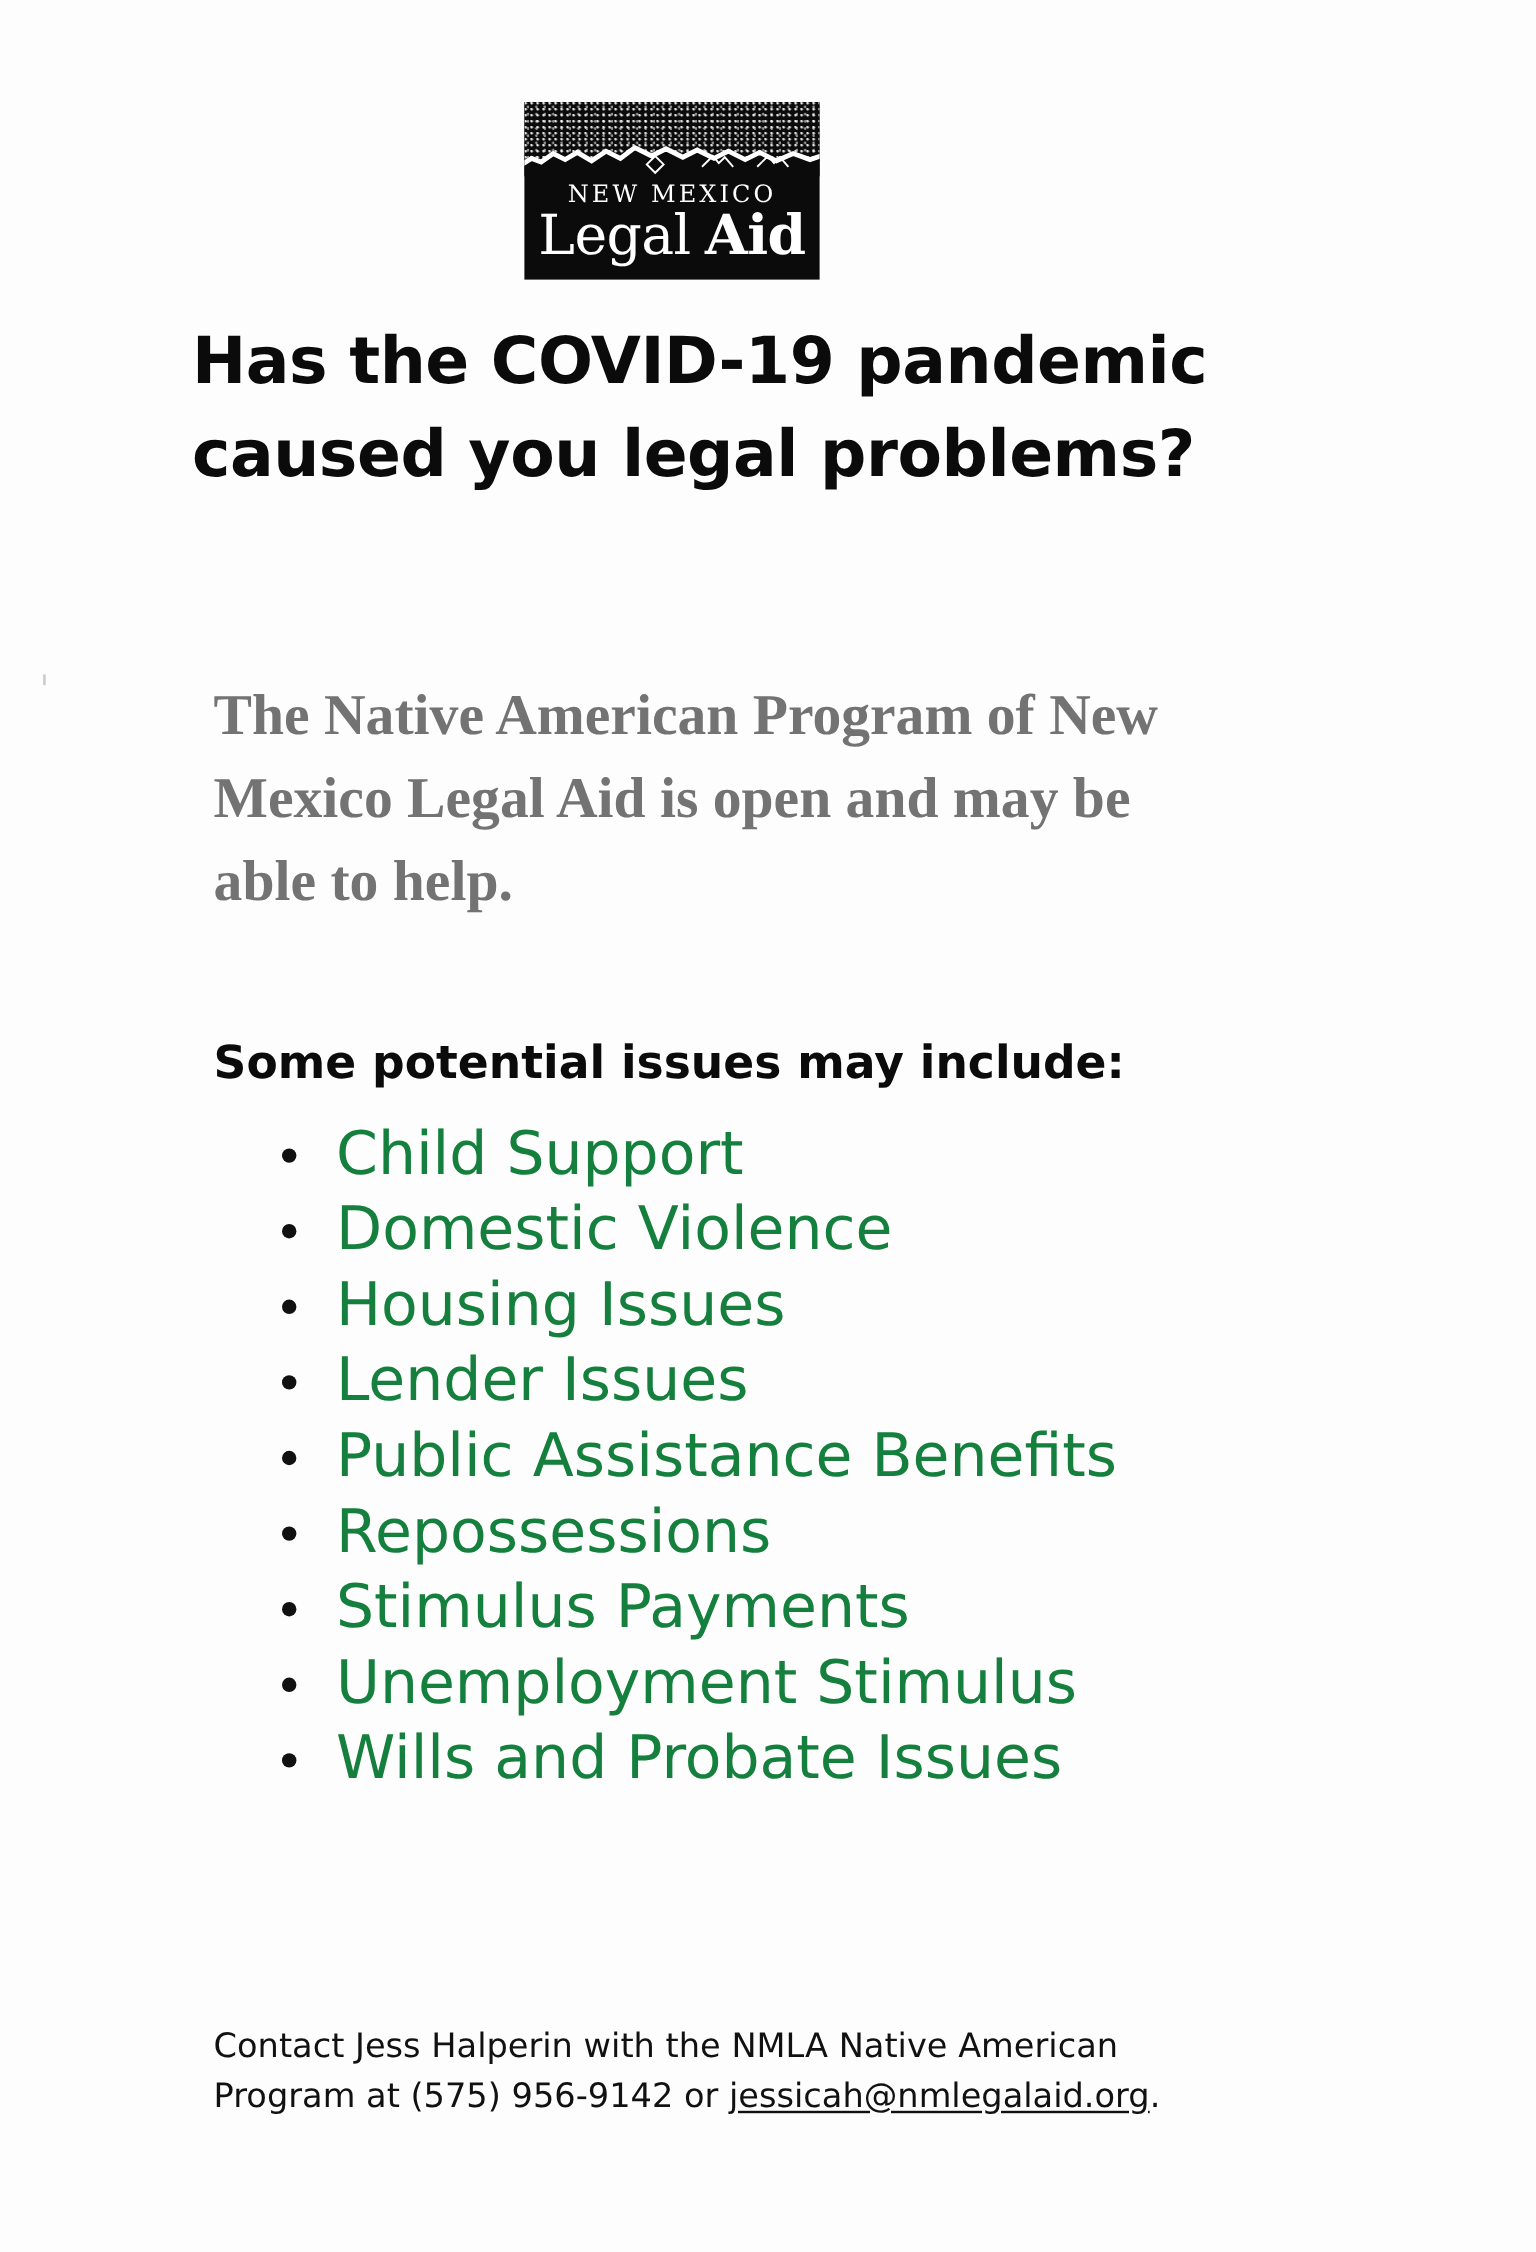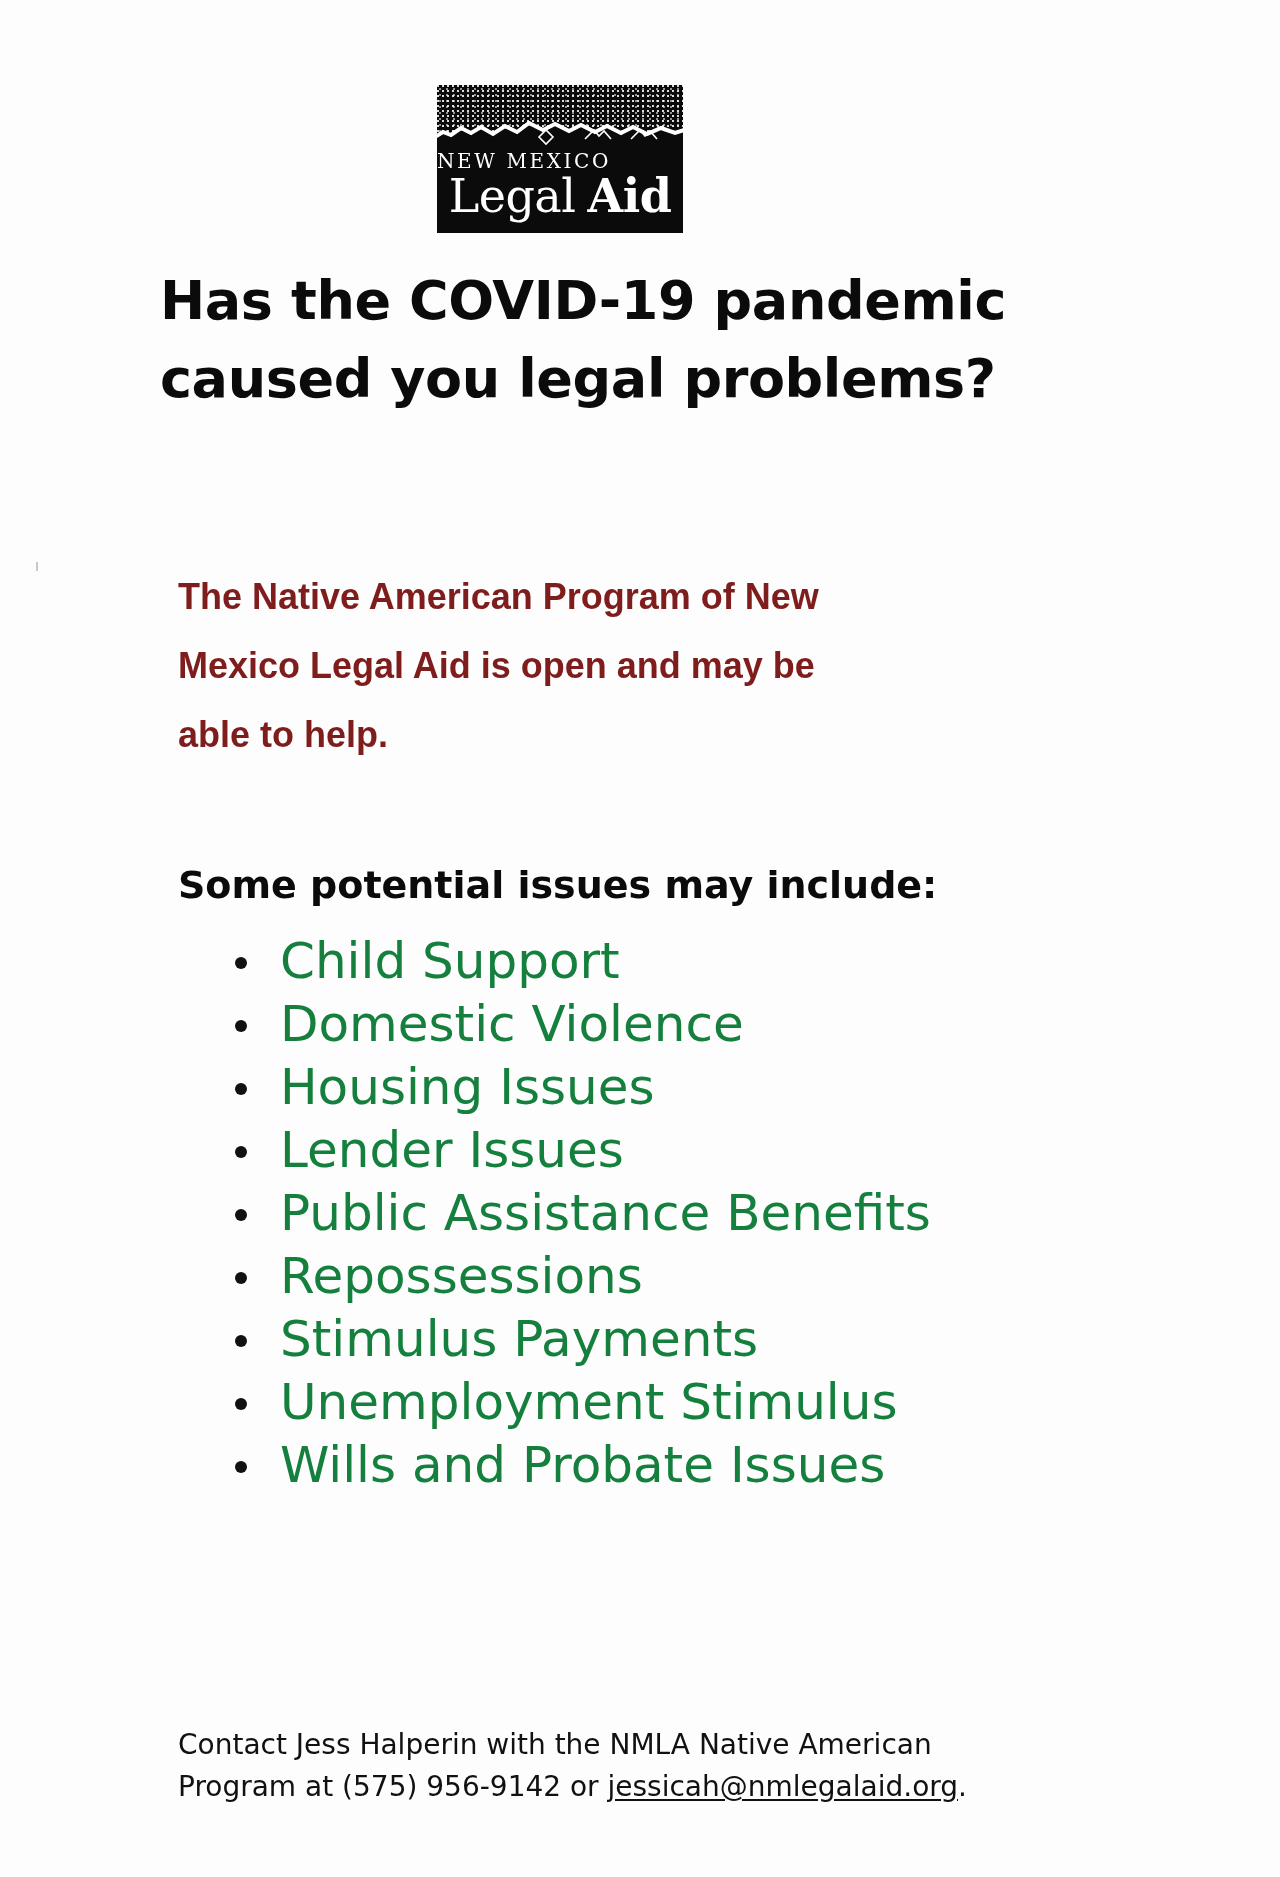--- a/index.html
+++ b/index.html
@@ -56,21 +56,21 @@
     width: 252px;
     height: 26px;
   }
   .logo-ridge svg { display:block; width:100%; height:100%; }
 
   .logo-nm {
     position: absolute;
     left: 0;
     right: 0;
     top: 64px;
-    text-align: left;
+    text-align: center;
     color: #ffffff;
     font-family: "DejaVu Serif", serif;
     font-size: 20px;
     letter-spacing: 2.6px;
     font-weight: 400;
   }
   .logo-legalaid {
     position: absolute;
     left: 0;
     right: 0;
@@ -100,25 +100,25 @@
     color: #0b0b0b;
   }
   .headline .l2 { display: block; }
 
   
   .lead {
     position: absolute;
     left: 178px;
     top: 562px;
     width: 830px;
-    font-family: Liberation Sans, sans-serif;
+    font-family: Liberation Serif, serif;
     font-weight: 700;
-    font-size: 36px;
+    font-size: 48px;
     line-height: 69px;
-    color: #7f1d1d;
+    color: #737373;
   }
   .lead span { display: block; }
 
   .subhead {
     position: absolute;
     left: 178px;
     top: 862px;
     width: 880px;
     font-family: "DejaVu Sans", sans-serif;
     font-weight: 700;
@@ -161,21 +161,20 @@
   .contact {
     position: absolute;
     left: 178px;
     top: 1684px;
     width: 900px;
     font-family: "DejaVu Sans", sans-serif;
     font-weight: 400;
     font-size: 28px;
     line-height: 42px;
     color: #111111;
-    margin-top: 40px;
   }
   .contact .line { display: block; white-space: nowrap; }
   .contact .email {
     text-decoration: underline;
     text-underline-offset: 3px;
   }
 
   
   .speck {
     position: absolute;

